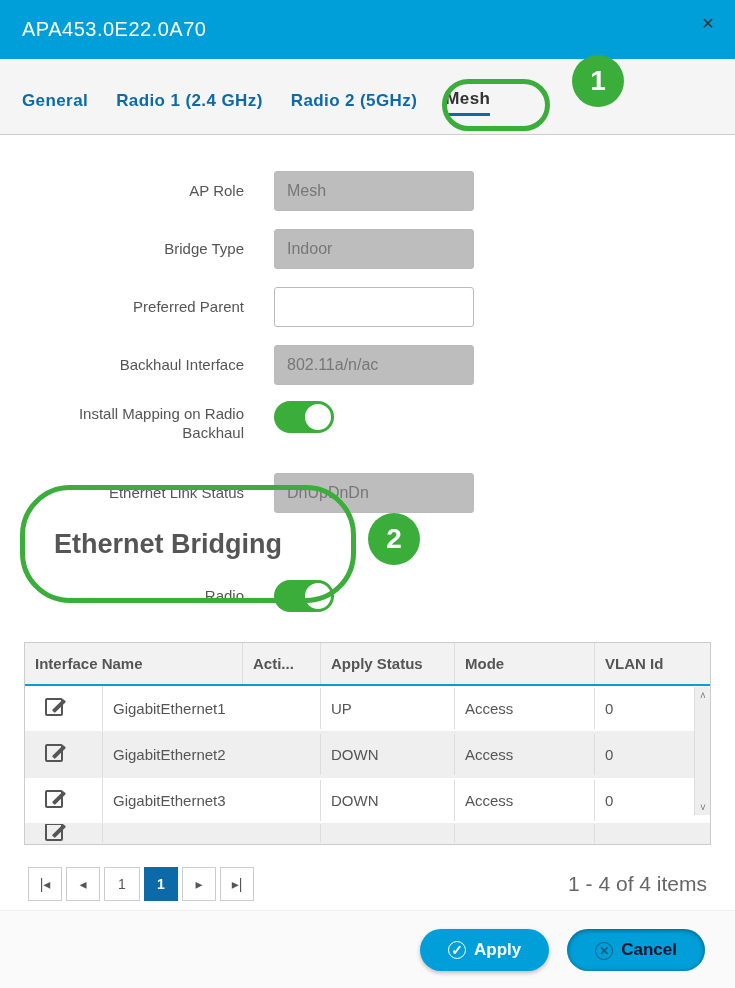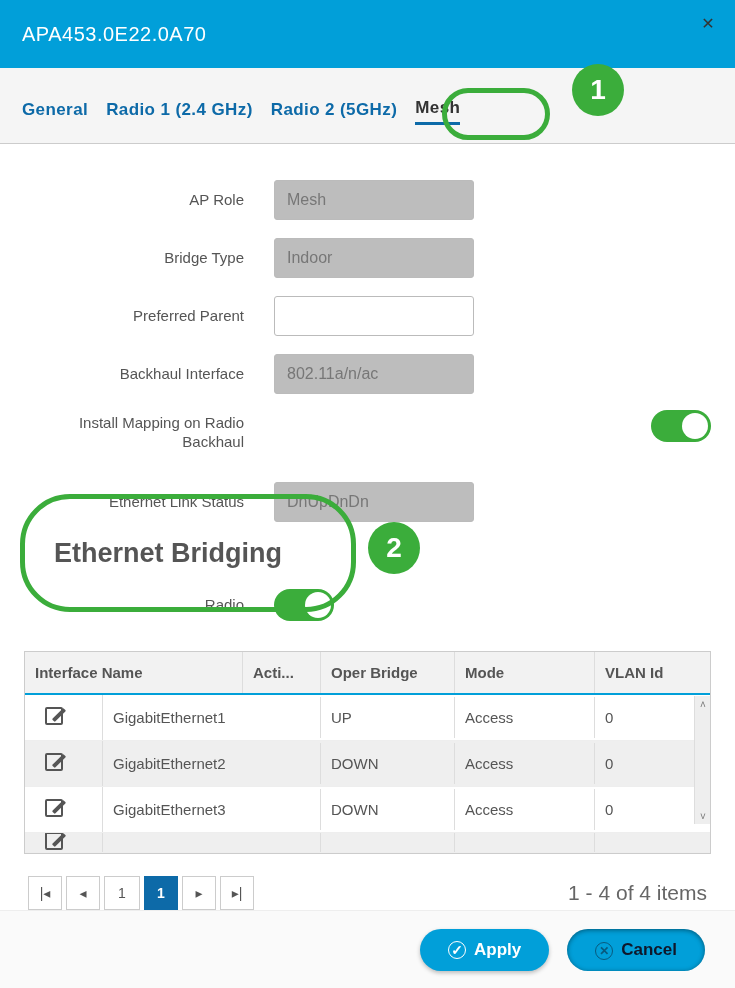--- a/index.html
+++ b/index.html
@@ -1,28 +1,28 @@
 <!DOCTYPE html>
 <html><head>
 <meta charset="utf-8">
 <style>
   * { box-sizing: border-box; }
   html, body { margin:0; padding:0; width:735px; height:988px; font-family: Arial, Helvetica, sans-serif; background:#fff; color:#555; }
   .modal { width:735px; height:988px; background:#fff; box-shadow: 0 0 12px rgba(0,0,0,0.15); position:relative; }
-  .header { background:#019fd9; color:#fff; height:68px; display:flex; align-items:center; padding:0 22px; font-size:20px; font-weight:400; letter-spacing:0.5px; }
+  .header { background:#019fd9; color:#fff; height:59px; display:flex; align-items:center; padding:0 22px; font-size:20px; font-weight:400; letter-spacing:0.5px; }
   .close-x { position:absolute; right:12px; top:8px; width:30px; height:30px; display:flex; align-items:center; justify-content:center; cursor:pointer; color:#333; font-size:16px; }
-  .tabs { display:flex; gap:18px; padding:30px 22px 18px 22px; border-bottom:1px solid #ccc; background:#f5f5f5; align-items:center; position:relative; }
+  .tabs { display:flex; gap:28px; padding:30px 22px 18px 22px; border-bottom:1px solid #ccc; background:#f5f5f5; align-items:center; position:relative; }
   .tab { color:#0d6aa8; font-weight:700; font-size:17px; letter-spacing:0.4px; cursor:pointer; padding-bottom:4px; }
   .tab.active { color:#333; border-bottom:3px solid #0d6aa8; }
   .mesh-circle { position:absolute; left:442px; top:20px; width:108px; height:52px; border:5px solid #3bad3b; border-radius:36px; pointer-events:none; }
   .badge { width:52px; height:52px; border-radius:50%; background:#3bad3b; color:#fff; font-size:28px; font-weight:700; display:flex; align-items:center; justify-content:center; position:absolute; }
   .badge.one { left:572px; top:-4px; }
   .body-area { padding:20px 24px 0 24px; position:relative; }
   .form-row { display:flex; align-items:center; margin:14px 0; height:44px; }
-  .form-row.tall { height:56px; align-items:flex-start;justify-content:space-between; }
+  .form-row.tall { height:56px; align-items:flex-start; }
   .lbl { width:250px; text-align:right; padding-right:30px; font-weight:400; color:#555; font-size:15px; line-height:1.25; }
   .lbl.two-line { padding-top:4px; }
   .inp { width:200px; height:40px; border:1px solid #bbb; border-radius:3px; background:#bdbdbd; color:#777; padding:0 12px; font-size:16px; }
   .inp.enabled { background:#fff; color:#333; }
   .toggle { width:60px; height:32px; border-radius:20px; background:#3bad3b; position:relative; cursor:pointer; }
   .toggle::after { content:""; width:26px; height:26px; background:#fff; border-radius:50%; position:absolute; top:3px; right:3px; }
   .section-title { font-size:27px; font-weight:700; color:#555; margin:12px 0 6px 30px; }
   .bridging-box { position:absolute; left:20px; top:350px; width:336px; height:118px; border:5px solid #3bad3b; border-radius:50px; pointer-events:none; }
   .badge.two { left:368px; top:378px; }
   .table { margin-top:24px; border:1px solid #ccc; width:100%; font-size:15px; position:relative; }
@@ -112,21 +112,21 @@
       <div class="toggle"></div>
     </div>
 
     <div class="bridging-box"></div>
     <div class="badge two">2</div>
 
     <div class="table">
       <div class="thead">
         <div class="th col-name">Interface Name</div>
         <div class="th col-act">Acti...</div>
-        <div class="th col-oper">Oper Bridge</div>
+        <div class="th col-oper">Apply Status</div>
         <div class="th col-mode">Mode</div>
         <div class="th col-vlan">VLAN Id</div>
       </div>
 
       <div class="trow">
         <div class="td col-act"><span class="edit-icon"></span></div>
         <div class="td col-name">GigabitEthernet1</div>
         <div class="td col-oper">UP</div>
         <div class="td col-mode">Access</div>
         <div class="td col-vlan">0</div>

